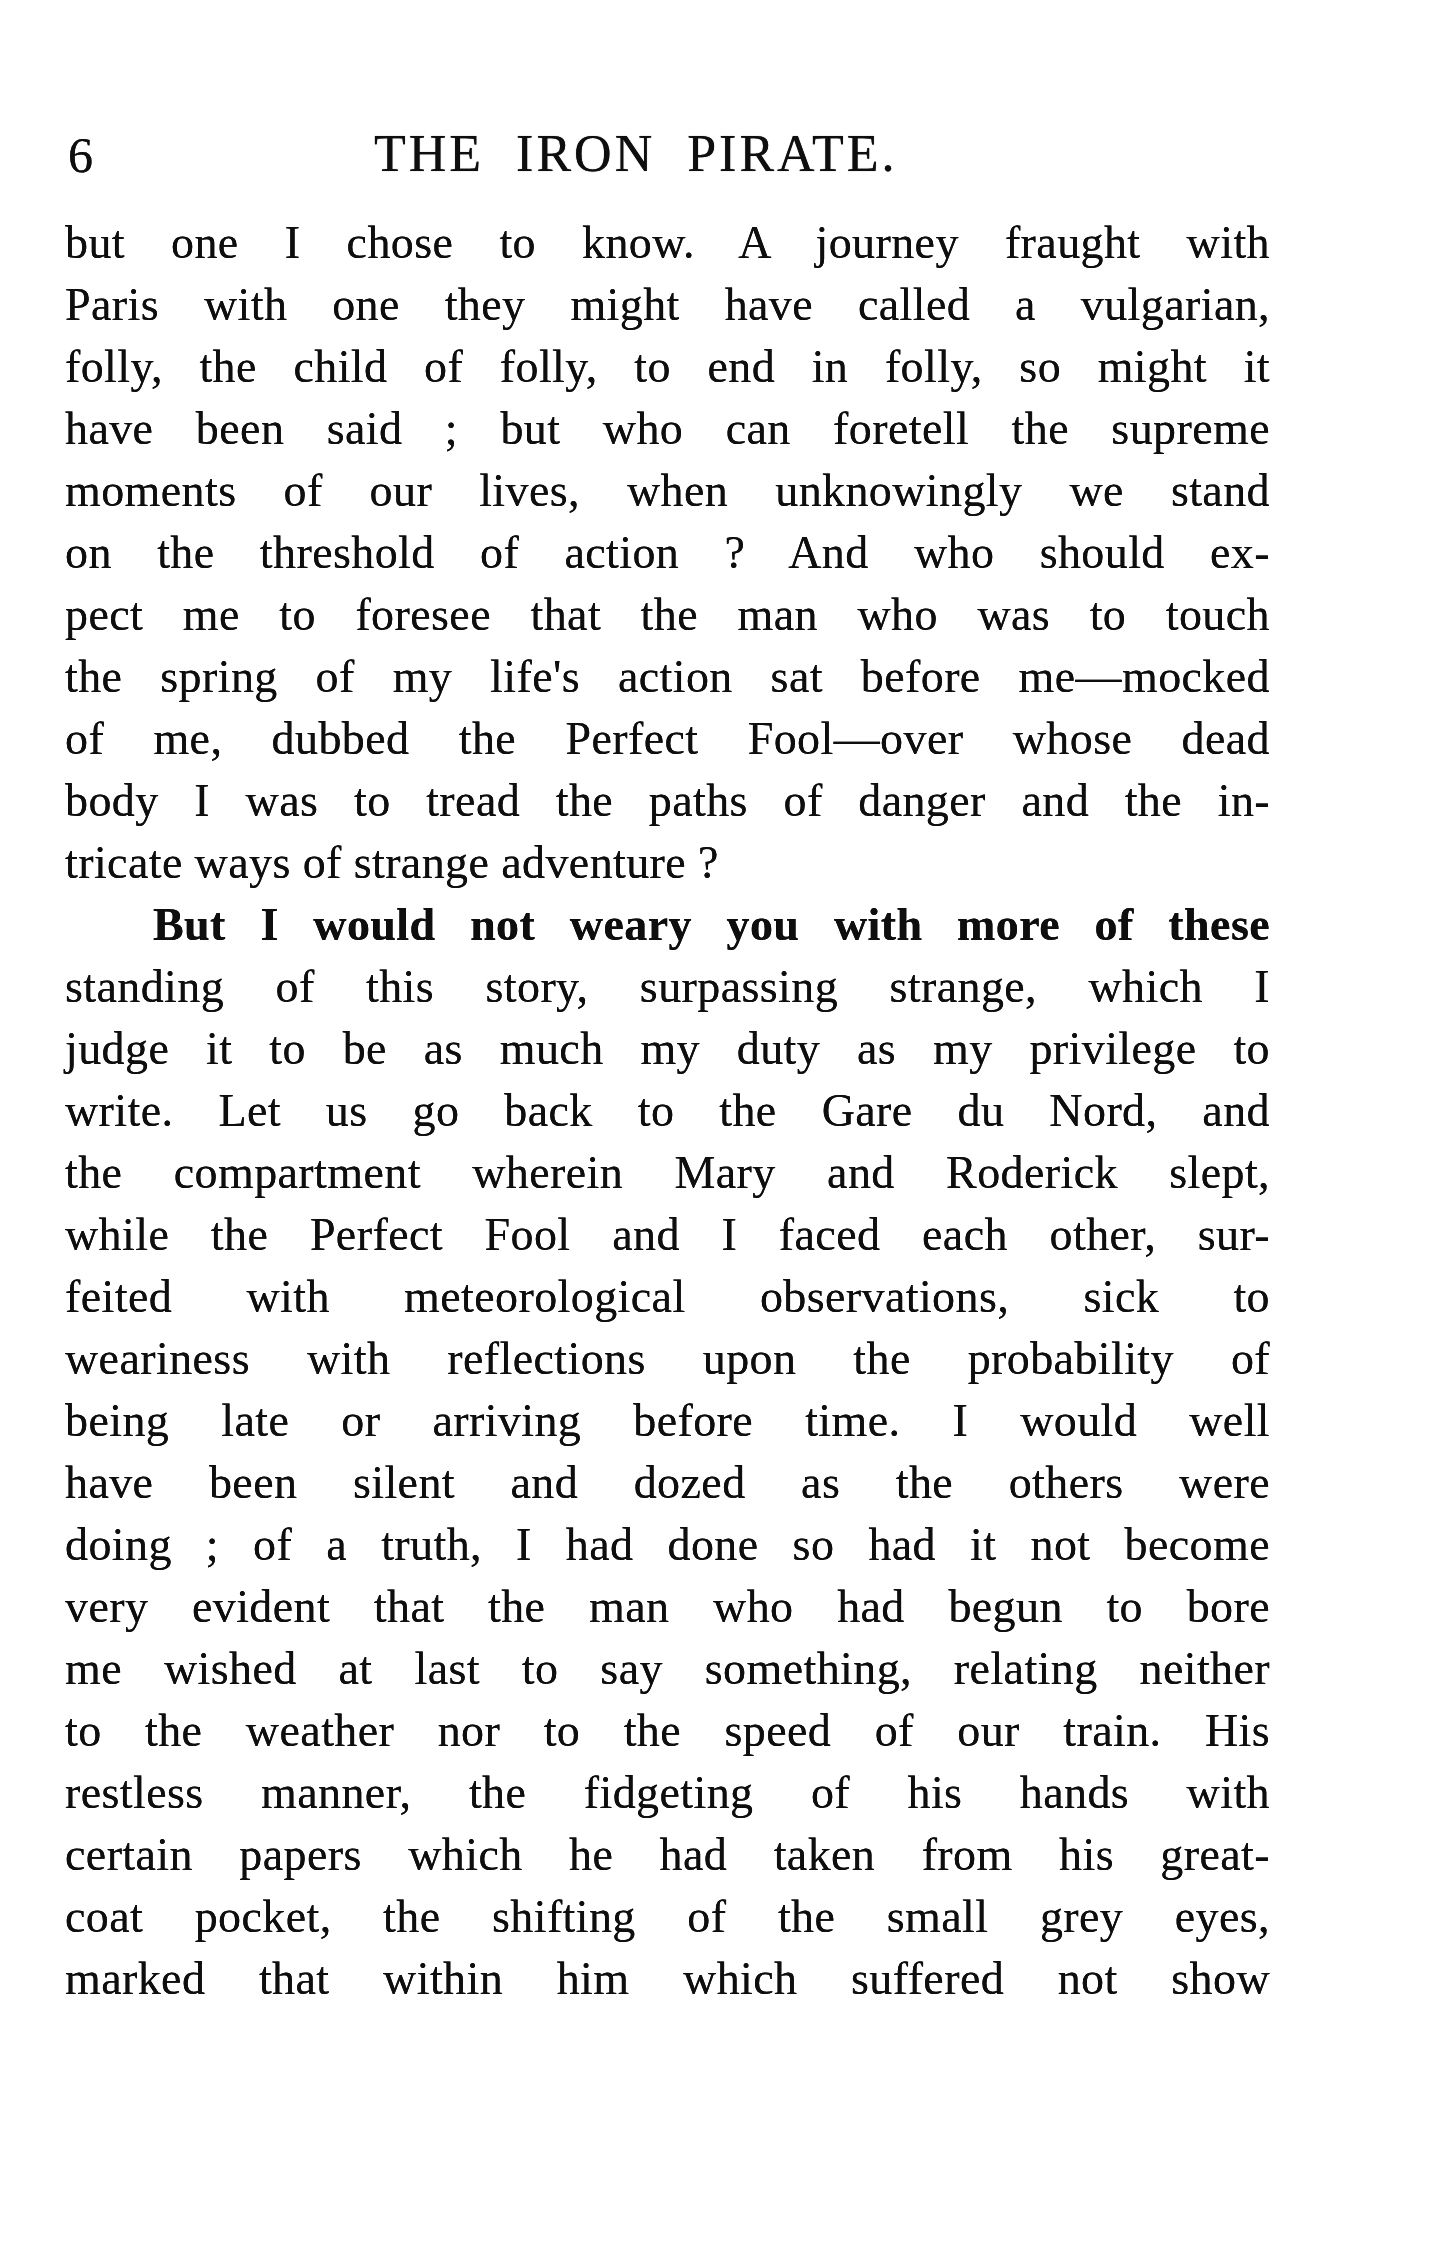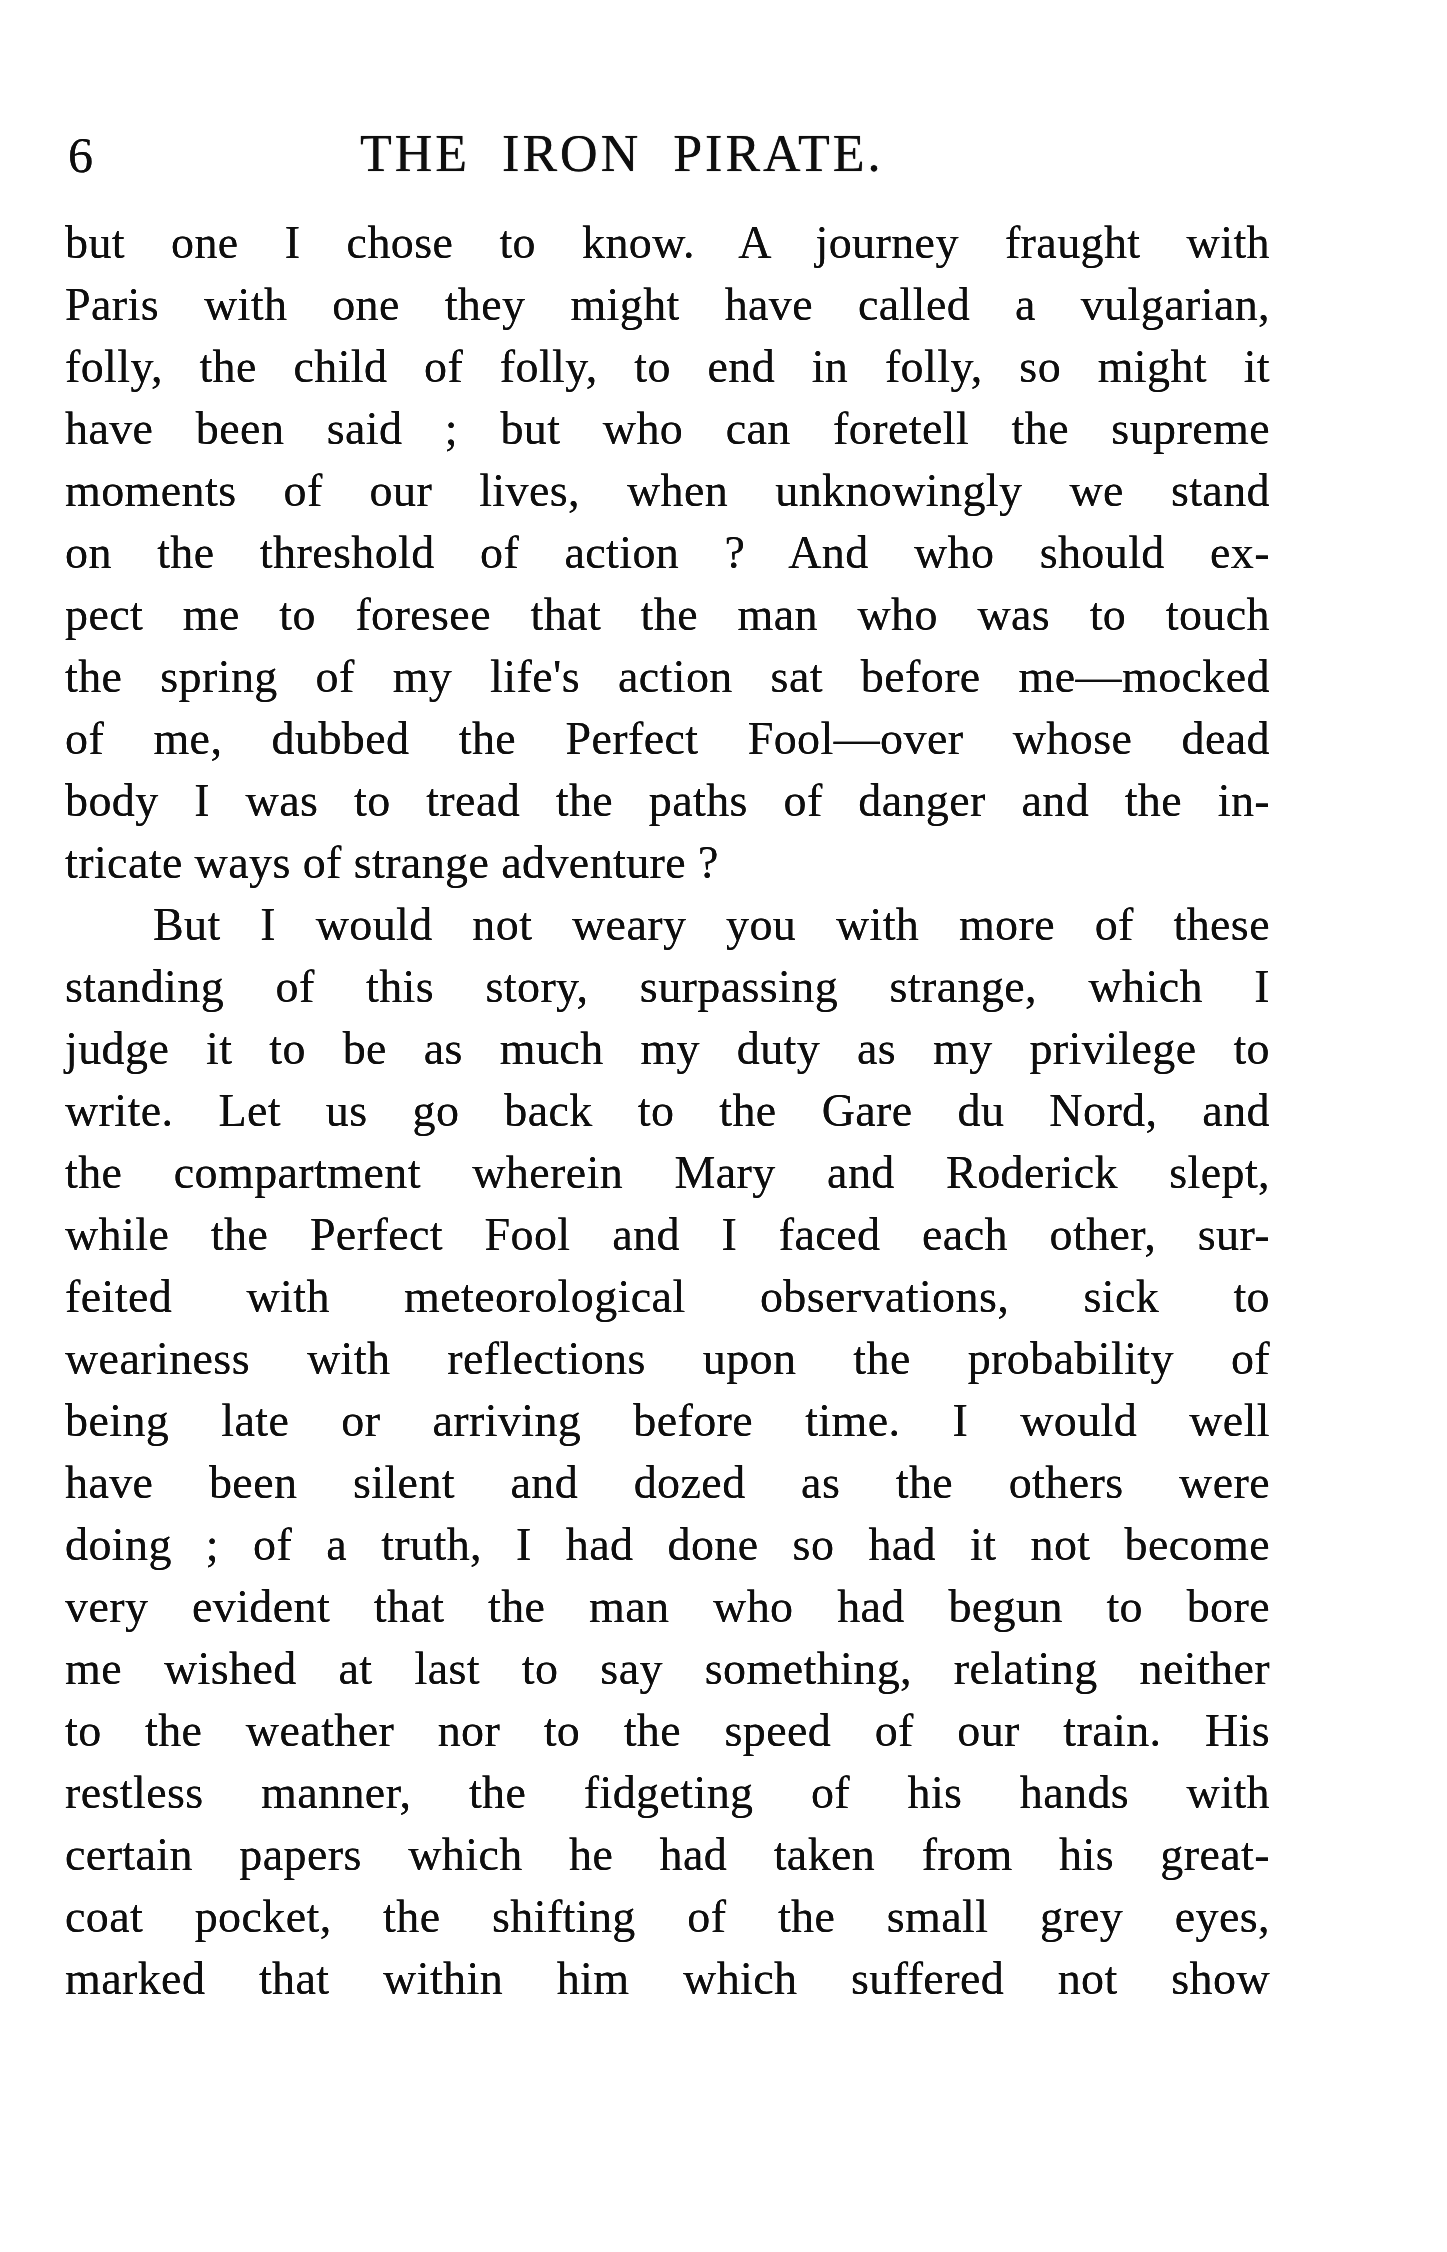--- a/index.html
+++ b/index.html
@@ -19,21 +19,21 @@
   .page-number {
     position: absolute;
     left: 68px;
     top: 128px;
     font-size: 50px;
     line-height: 54px;
     text-shadow: 0 0 0.6px currentColor;
   }
   .running-title {
     position: absolute;
-    left: 360px;
+    left: 374px;
     top: 126px;
     font-size: 52px;
     line-height: 56px;
     letter-spacing: 3px;
     word-spacing: 16px;
     white-space: nowrap;
     text-shadow: 0 0 0.7px currentColor;
   }
   .text-block {
     position: absolute;
@@ -47,20 +47,21 @@
     font-size: 46px;
     letter-spacing: 0.4px;
     text-align: justify;
     text-align-last: justify;
     text-shadow: 0 0 0.6px currentColor;
     white-space: normal;
     overflow: visible;
   }
   .line.indent {
     padding-left: 88px;
+    font-weight: bold;
   }
   .line.para-end {
     text-align: right;
     text-align-last: left;
   }
 </style>
 </head>
 <body>
 
 <div class="page" style="color: rgb(14, 14, 14); background: rgb(255, 255, 255);">

